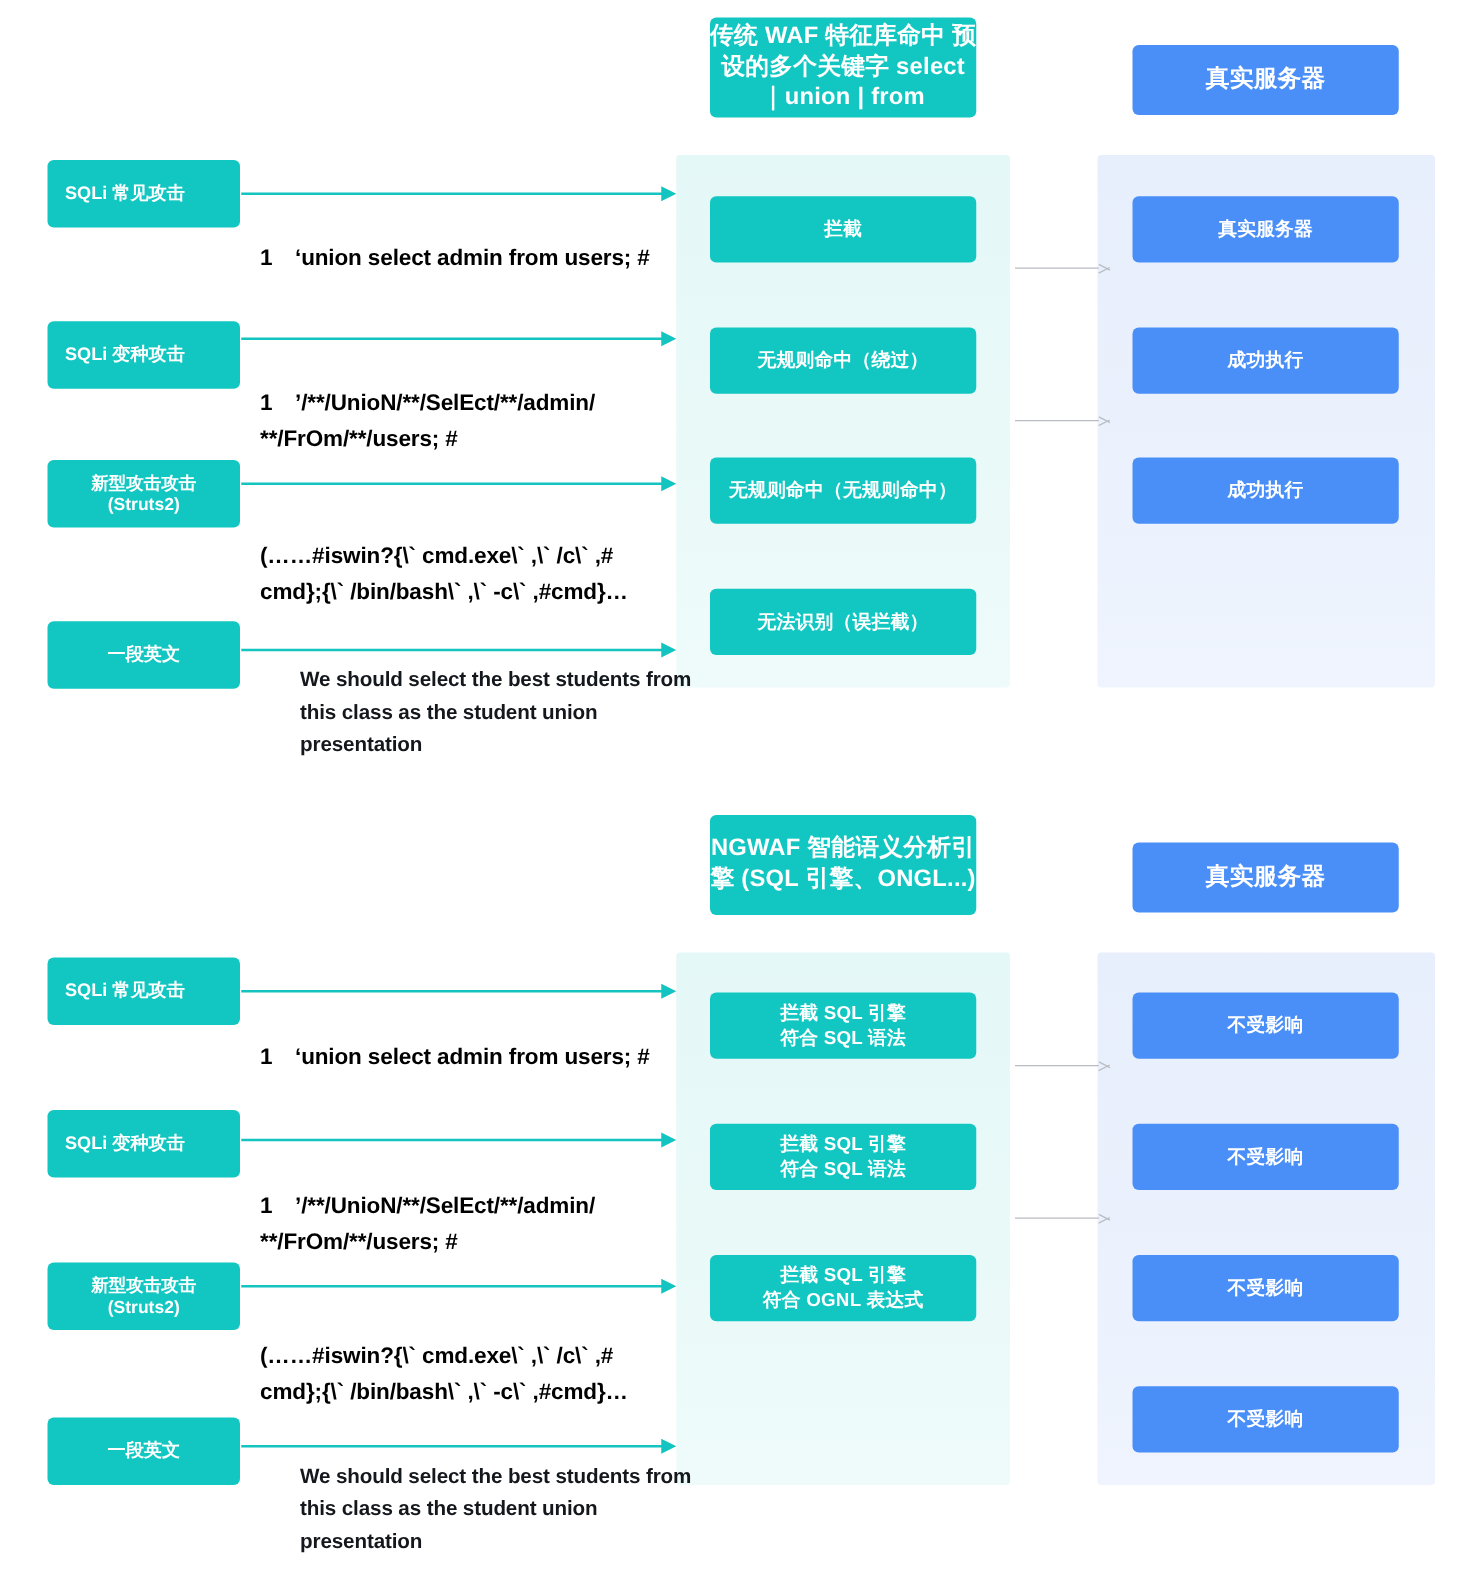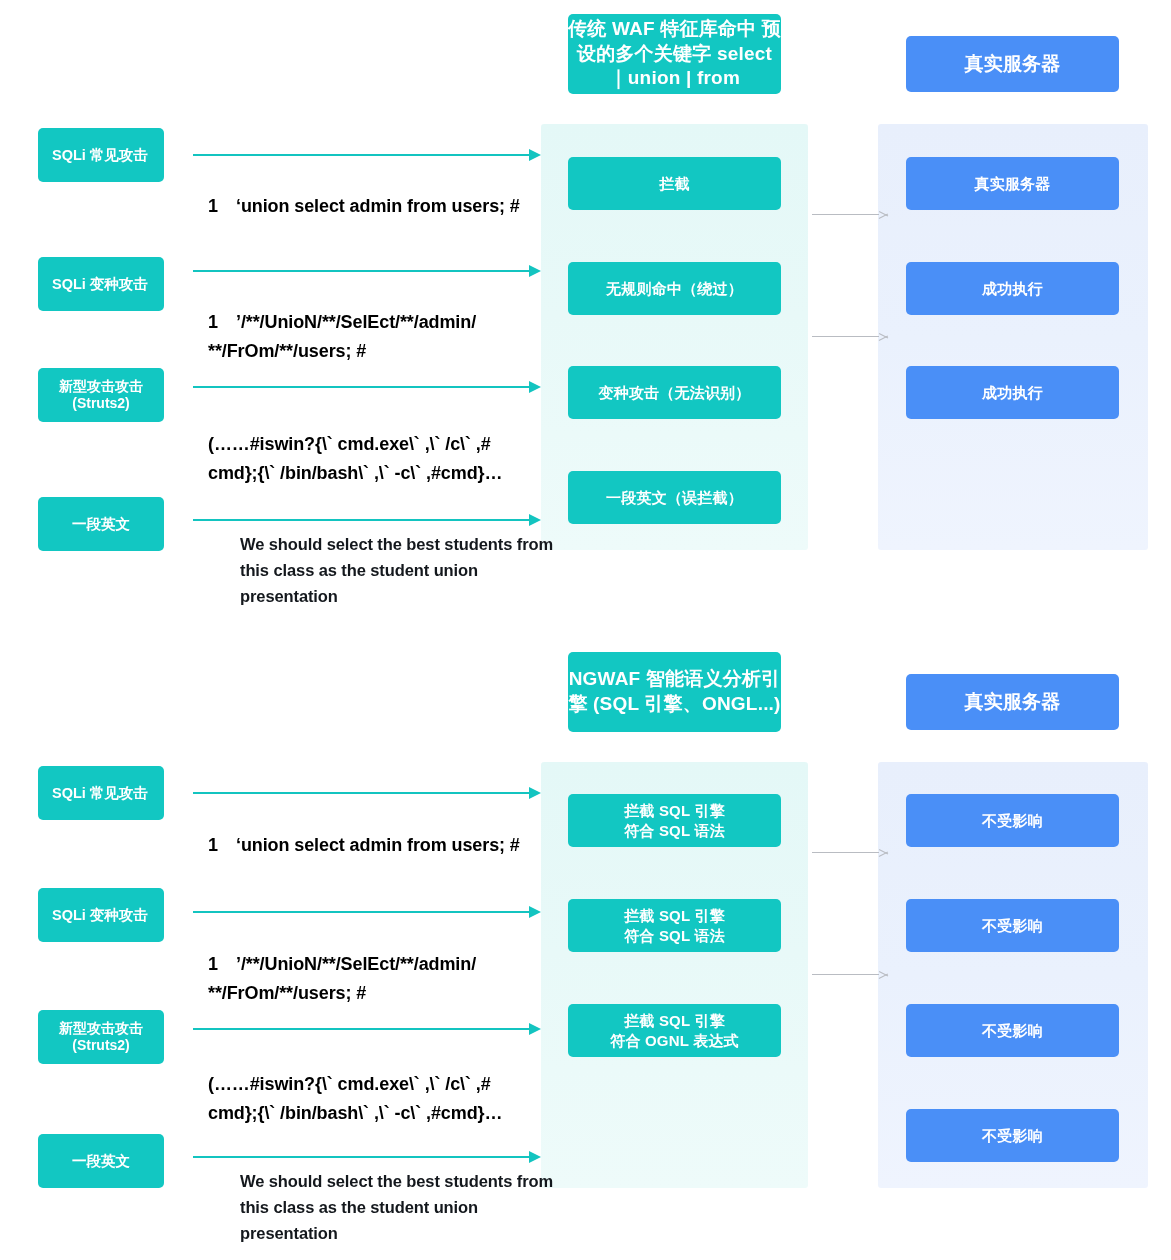--- a/index.html
+++ b/index.html
@@ -61,21 +61,21 @@
     letter-spacing: .2px;
   }
 
   
   .hdr-box { font-size: 19px; }
 
   
   .src-label {
     position: absolute;
     left: 38px;
-    width: 126px;
+    width: 154px;
     background: #12c7c2;
     border-radius: 5px;
     color: #ffffff;
     font-weight: bold;
     font-size: 14.5px;
     display: flex;
     align-items: center;
     justify-content: center;
     text-align: center;
     line-height: 1.25;
@@ -205,22 +205,22 @@
   <div class="payload" style="left:208px; top:402px; width:345px;">
     <span>(……#iswin?{\` cmd.exe\` ,\` /c\` ,#
 cmd};{\` /bin/bash\` ,\` -c\` ,#cmd}…</span>
   </div>
   <div class="eng-text" style="left:208px; top:531px;">
     <span>We should select the best students from this class as the student union presentation</span>
   </div>
 
   <div class="teal-box mid-box" style="top:157px; height:53px; white-space:pre-line;">拦截</div>
   <div class="teal-box mid-box" style="top:262px; height:53px; white-space:pre-line;">无规则命中（绕过）</div>
-  <div class="teal-box mid-box" style="top:366px; height:53px; white-space:pre-line;">变种攻击（无法识别）</div>
-  <div class="teal-box mid-box" style="top:471px; height:53px; white-space:pre-line;">一段英文（误拦截）</div>
+  <div class="teal-box mid-box" style="top:366px; height:53px; white-space:pre-line;">无规则命中（无规则命中）</div>
+  <div class="teal-box mid-box" style="top:471px; height:53px; white-space:pre-line;">无法识别（误拦截）</div>
 
   <div class="g-arrow" style="left:812px; top:209px; width:76px;">
     <div class="shaft"></div>
     <div class="head"></div>
   </div>
   <div class="g-arrow" style="left:812px; top:331px; width:76px;">
     <div class="shaft"></div>
     <div class="head"></div>
   </div>
 

